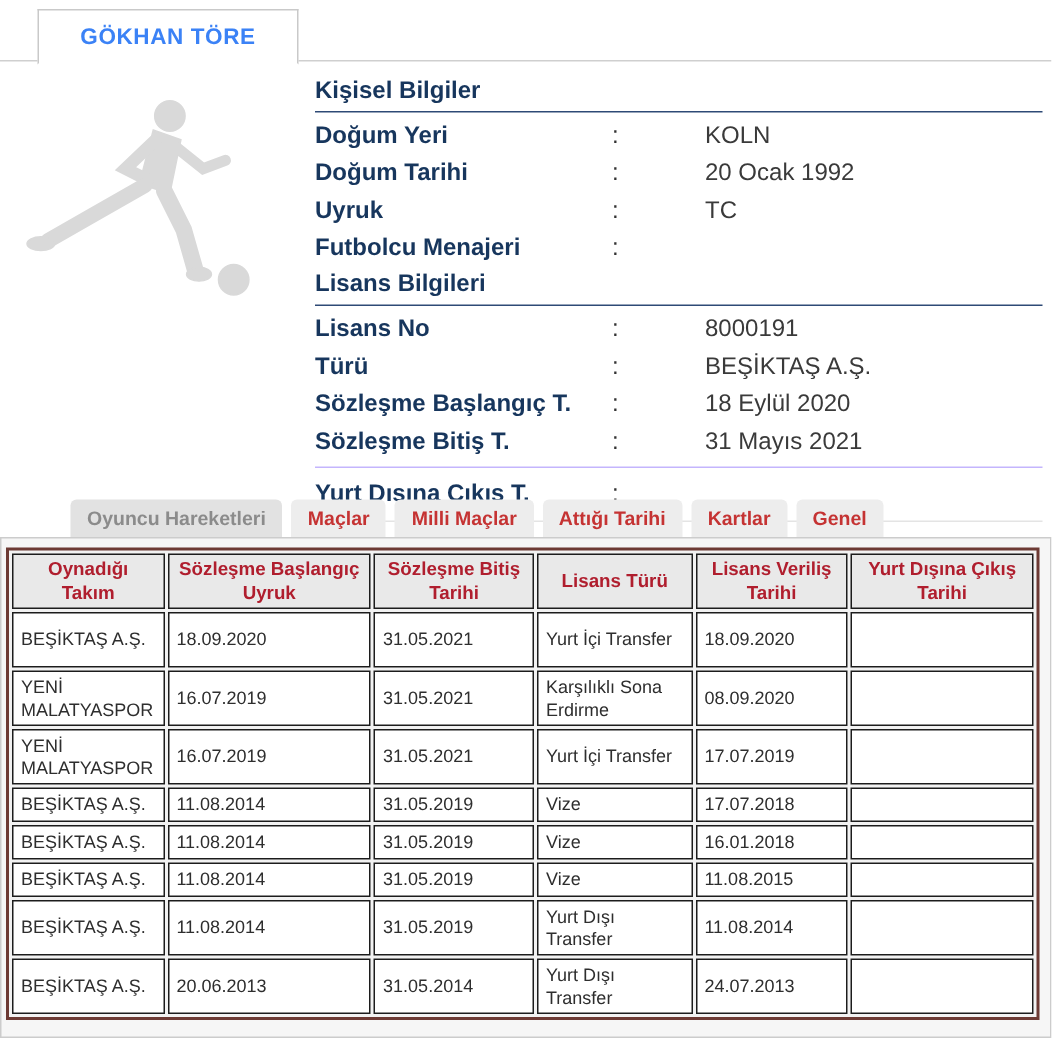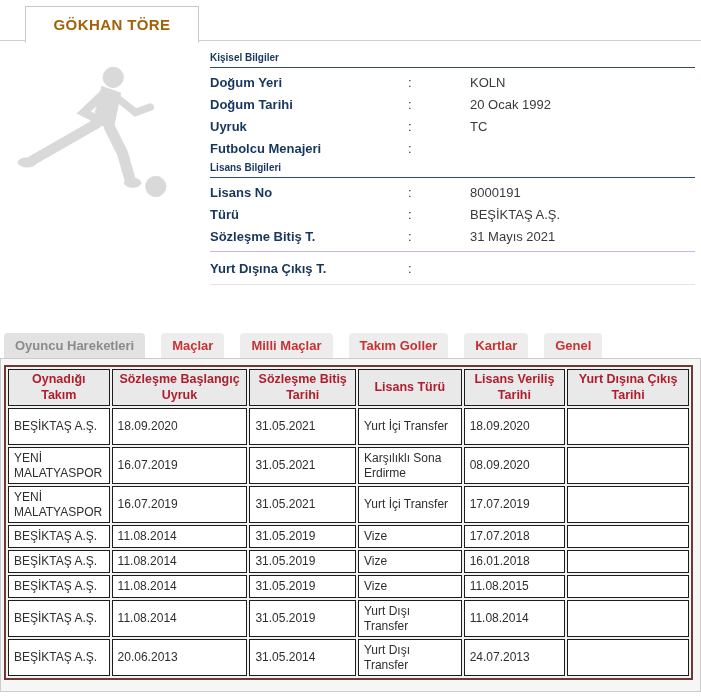--- a/index.html
+++ b/index.html
@@ -3,36 +3,36 @@
 <meta charset="utf-8">
 <style>
   html,body{margin:0;padding:0;background:#fff;}
   body{width:701px;height:699px;overflow:hidden;font-family:"Liberation Sans",sans-serif;-webkit-font-smoothing:antialiased;}
 
   
   .top-strip{position:relative;height:40px;border-bottom:1px solid #cfcfcf;background:#fff;}
   .player-tab{position:absolute;left:25px;top:6px;width:172px;height:35px;background:#fff;
     border:1px solid #c9c9c9;border-bottom:1px solid #fff;z-index:2;
     display:flex;align-items:center;justify-content:center;
-    color:#a16207;font-weight:bold;font-size:15px;letter-spacing:.4px;}
+    color:#3b82f6;font-weight:bold;font-size:15px;letter-spacing:.4px;}
 
   
   .info-section{display:flex;height:291px;background:#fff;}
   .photo-area{width:208px;flex-shrink:0;display:flex;align-items:flex-start;justify-content:center;padding-top:16px;}
   .details{flex:1;padding:8px 6px 0 2px;}
-  .sec-title{color:#17365d;font-weight:bold;font-size:10px;padding:3px 0 4px 0;border-bottom:1px solid #2e4a76;margin-bottom:3px;}
-  .info-row{display:flex;align-items:flex-end;padding:3.5px 0;font-size:13px;}
+  .sec-title{color:#17365d;font-weight:bold;font-size:16px;padding:3px 0 4px 0;border-bottom:1px solid #2e4a76;margin-bottom:3px;}
+  .info-row{display:flex;align-items:flex-end;padding:3.5px 0;font-size:16px;}
   .info-row .lbl{width:198px;color:#17365d;font-weight:bold;flex-shrink:0;}
   .info-row .colon{width:14px;color:#333;}
   .info-row .colon::before{content:":";}
   .info-row .val{color:#3a3a3a;margin-left:48px;}
   .abroad-wrap{margin-top:4px;border-top:1px solid #c4b5fd;border-bottom:1px solid #e4e4e4;padding:5px 0;}
 
   
-  .tab-bar{height:26px;padding-left:4px;background:#fff;display:flex;align-items:flex-end;gap:16px;}
+  .tab-bar{height:26px;padding-left:20px;background:#fff;display:flex;align-items:flex-end;gap:6px;margin-left:27px;}
   .tab{display:inline-block;padding:5px 11px 5px 11px;background:#ededed;color:#c53333;
     font-weight:bold;font-size:13px;border-radius:4px 4px 0 0;cursor:pointer;white-space:nowrap;}
   .tab.active{background:#e2e2e2;color:#8b8b8b;}
 
   
   .content-panel{height:334px;border:1px solid #ccc;background:#f6f6f6;padding:6px 3px 0 3px;box-sizing:border-box;}
 
   table.moves{border-collapse:separate;border-spacing:2px;background:#f2f2f2;
     border:2px solid #6d3a34;width:689px;table-layout:fixed;}
   table.moves th,table.moves td{border:1px solid #1c1c1c;background:#fff;font-size:12px;
@@ -107,20 +107,25 @@
           <span class="colon"></span>
           <span class="val">8000191</span>
         </div>
 
         <div class="info-row">
           <span class="lbl">Türü</span>
           <span class="colon"></span>
           <span class="val">BEŞİKTAŞ A.Ş.</span>
         </div>
 
+        <div class="info-row">
+          <span class="lbl">Sözleşme Başlangıç T.</span>
+          <span class="colon"></span>
+          <span class="val">18 Eylül 2020</span>
+        </div>
 
         <div class="info-row">
           <span class="lbl">Sözleşme Bitiş T.</span>
           <span class="colon"></span>
           <span class="val">31 Mayıs 2021</span>
         </div>
       </div>
 
     <div class="abroad-wrap">
       <div class="info-row">
@@ -133,21 +138,21 @@
 </div>
 
 <div class="tab-bar">
 
     <span class="tab active">Oyuncu Hareketleri</span>
 
     <span class="tab">Maçlar</span>
 
     <span class="tab">Milli Maçlar</span>
 
-    <span class="tab">Takım Goller</span>
+    <span class="tab">Attığı Tarihi</span>
 
     <span class="tab">Kartlar</span>
 
     <span class="tab">Genel</span>
   </div>
 
 <div class="content-panel">
   <table class="moves">
     <colgroup>
       <col class="c1">

